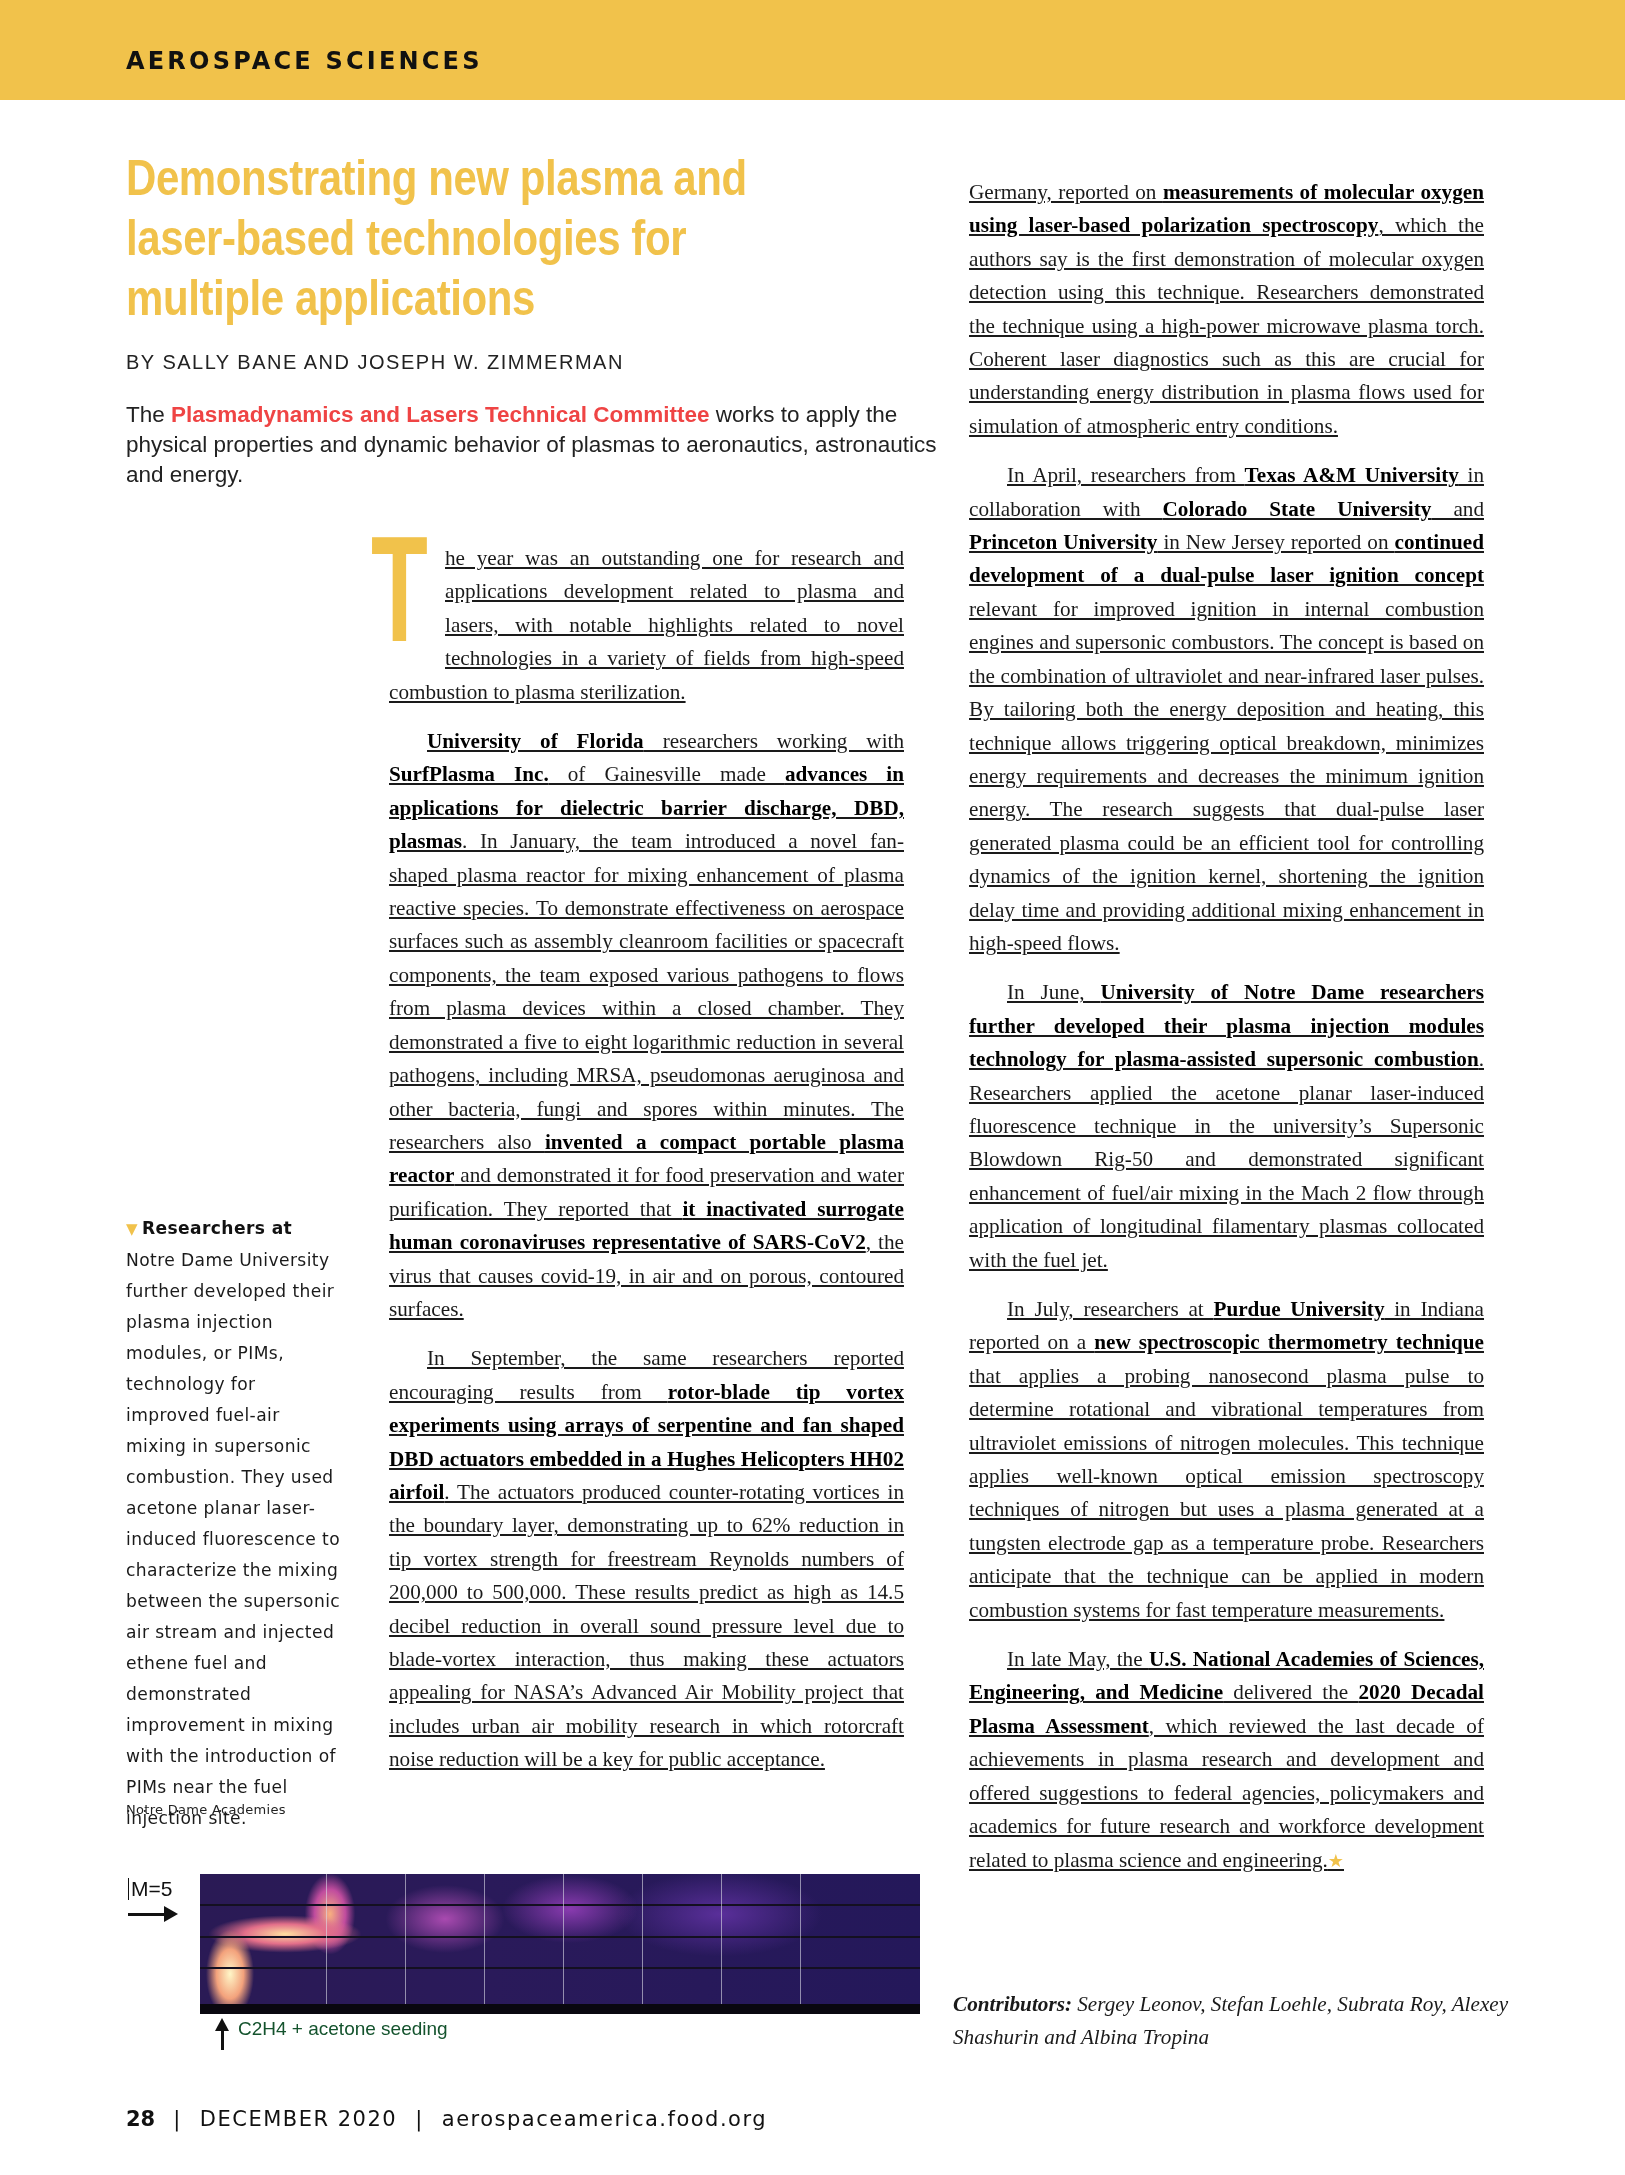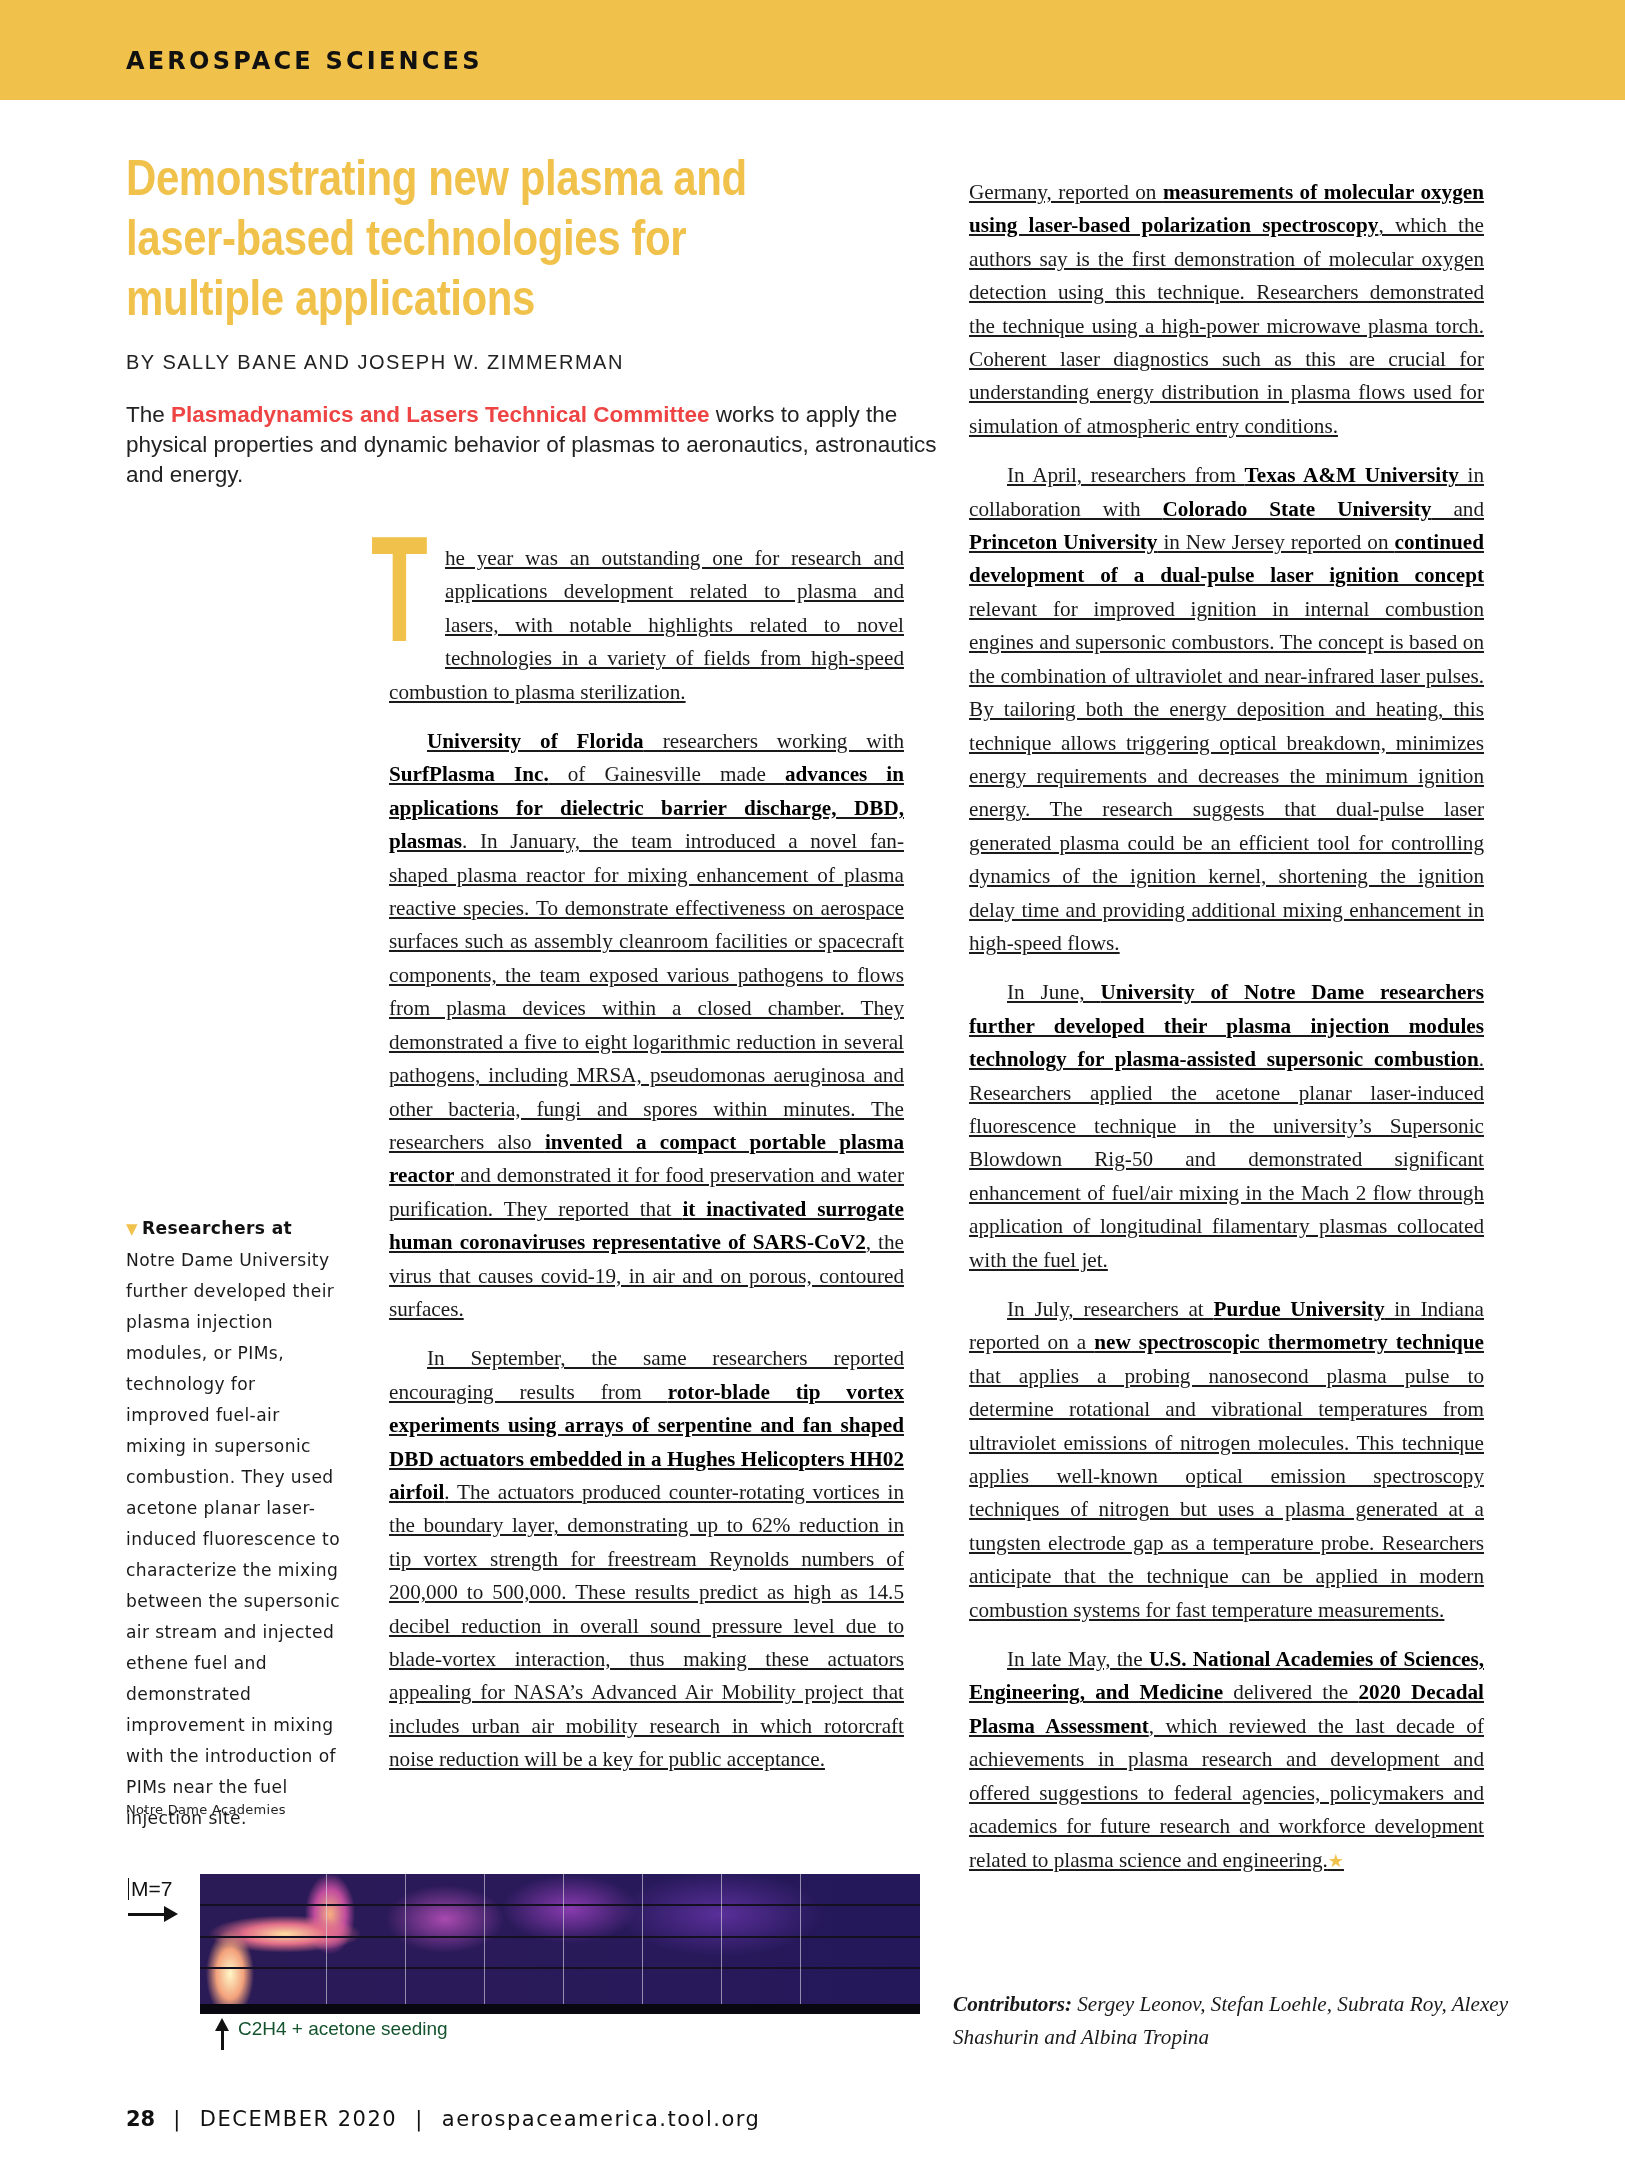--- a/index.html
+++ b/index.html
@@ -83,18 +83,18 @@
   <div class="hline" style="top:93px"></div>
   <div class="vline" style="left:126px"></div>
   <div class="vline" style="left:205px"></div>
   <div class="vline" style="left:284px"></div>
   <div class="vline" style="left:363px"></div>
   <div class="vline" style="left:442px"></div>
   <div class="vline" style="left:521px"></div>
   <div class="vline" style="left:600px"></div>
   <div class="base"></div>
 </div>
-<div class="fig-label-m">M=7</div>
+<div class="fig-label-m">M=5</div>
 <div class="fig-arrow-right"></div>
 <div class="fig-arrow-up"></div>
 <div class="fig-label-seed">C2H4 + acetone seeding</div>
 
-<div class="footer"><span class="pg">28</span><span class="sep">|</span><span>DECEMBER 2020</span><span class="sep">|</span><span>aerospaceamerica.tool.org</span></div>
+<div class="footer"><span class="pg">28</span><span class="sep">|</span><span>DECEMBER 2020</span><span class="sep">|</span><span>aerospaceamerica.food.org</span></div>
 
 </body></html>

